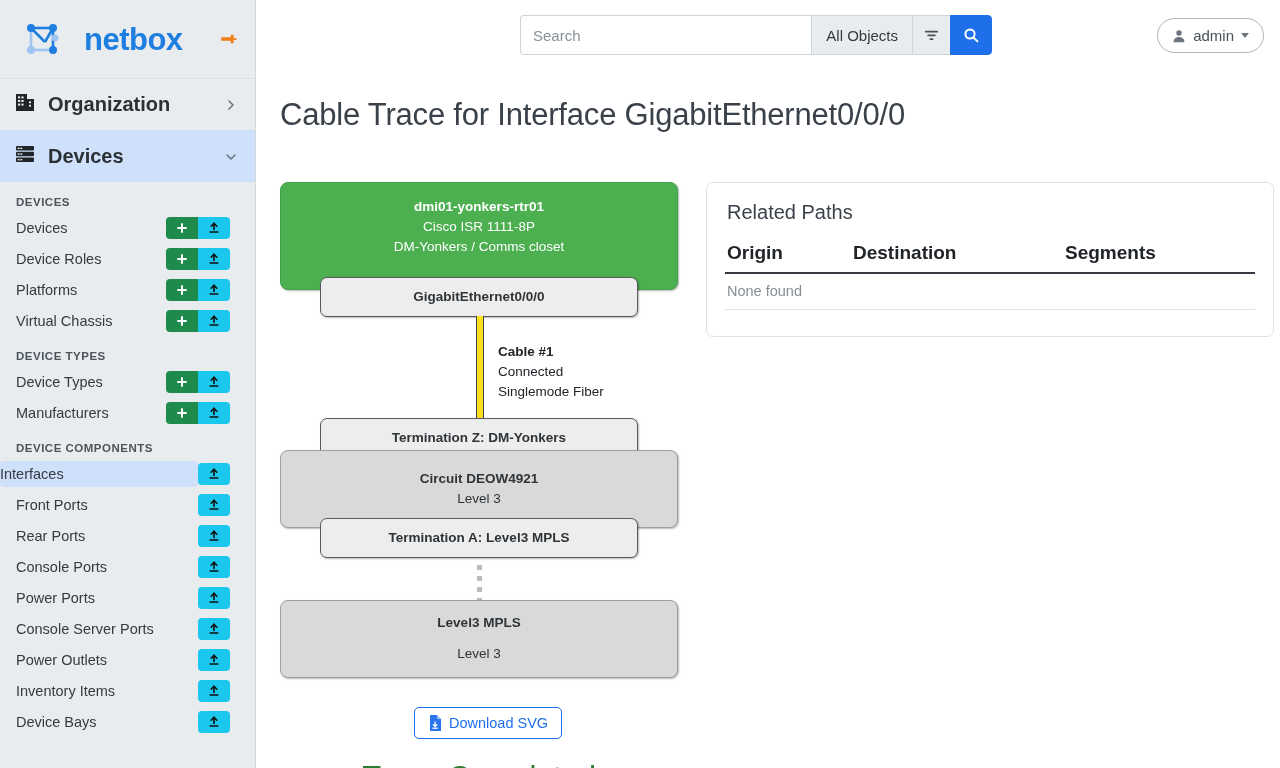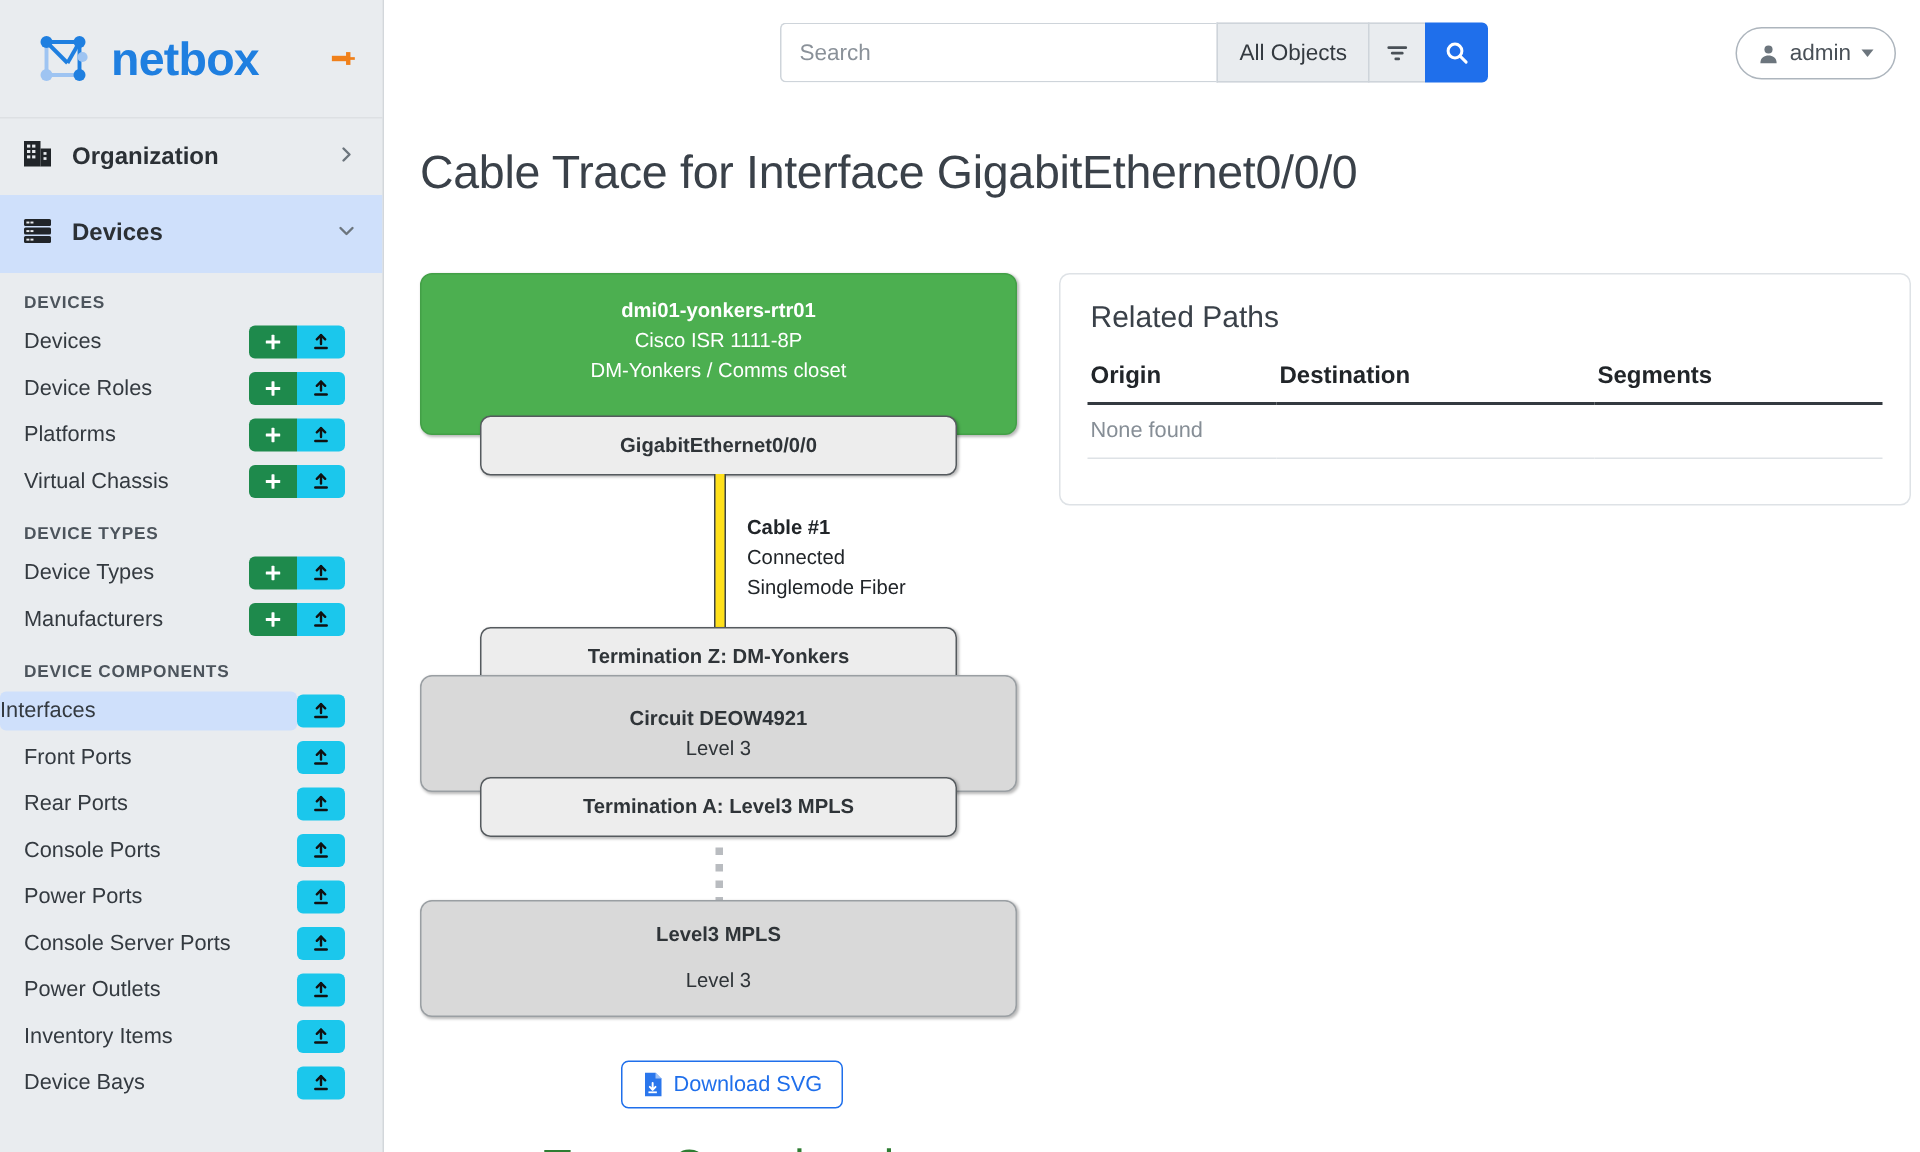--- a/index.html
+++ b/index.html
@@ -21,34 +21,34 @@
     border-right: 1px solid #d3d7db;
     overflow: hidden;
     position: relative;
   }
   .brand {
     height: 78px;
     display: flex; align-items: center;
     padding: 0 18px 0 22px;
     background: #e9ecef;
   }
-  .brand-logo { display: flex; align-items: center; gap: 6px; flex: 1; }
+  .brand-logo { display: flex; align-items: center; gap: 16px; flex: 1; }
   .logo-mark { width: 46px; height: 46px; display: block; }
   .logo-text {
     font-size: 31px; font-weight: bold; color: #1f7fe0;
     letter-spacing: -0.5px; line-height: 1;
   }
   .pin-icon { width: 18px; height: 18px; display: block; margin-left: auto; }
 
   .nav-group {
     display: flex; align-items: center;
     height: 52px;
     padding: 0 18px 0 14px;
     cursor: pointer;
-    font-size: 16px; font-weight: bold;
+    font-size: 20px; font-weight: bold;
     color: #2b3035;
   }
   .nav-group.sep-top { border-top: 1px solid #dde0e3; }
   .nav-group.active { background: #cfe0fb; }
   .nav-group .gicon { width: 22px; height: 22px; margin-right: 12px; flex: none; }
   .nav-group .glabel { flex: 1; }
   .nav-group .chev { width: 12px; height: 12px; color: #6c757d; flex: none; }
 
   .nav-section {
     padding: 14px 0 4px 16px;
@@ -220,21 +220,21 @@
     width: 568px; flex: none;
     border: 1px solid #dee2e6; border-radius: 7px;
     background: #fff;
     padding: 18px 18px 20px 18px;
     height: 155px;
   }
   .card-title { font-size: 20px; color: #3a4149; margin: 0 0 18px 2px; font-weight: normal; }
   table.paths { width: 100%; border-collapse: collapse; }
   table.paths th {
     text-align: left;
-    font-size: 16px; font-weight: bold; color: #212529;
+    font-size: 19px; font-weight: bold; color: #212529;
     padding: 0 0 8px 2px;
     border-bottom: 2px solid #343a40;
   }
   table.paths th.c2 { width: 212px; }
   table.paths th.c3 { width: 192px; }
   table.paths td {
     font-size: 14.5px; color: #868e96;
     padding: 9px 0 10px 2px;
     border-bottom: 1px solid #dee2e6;
   }

